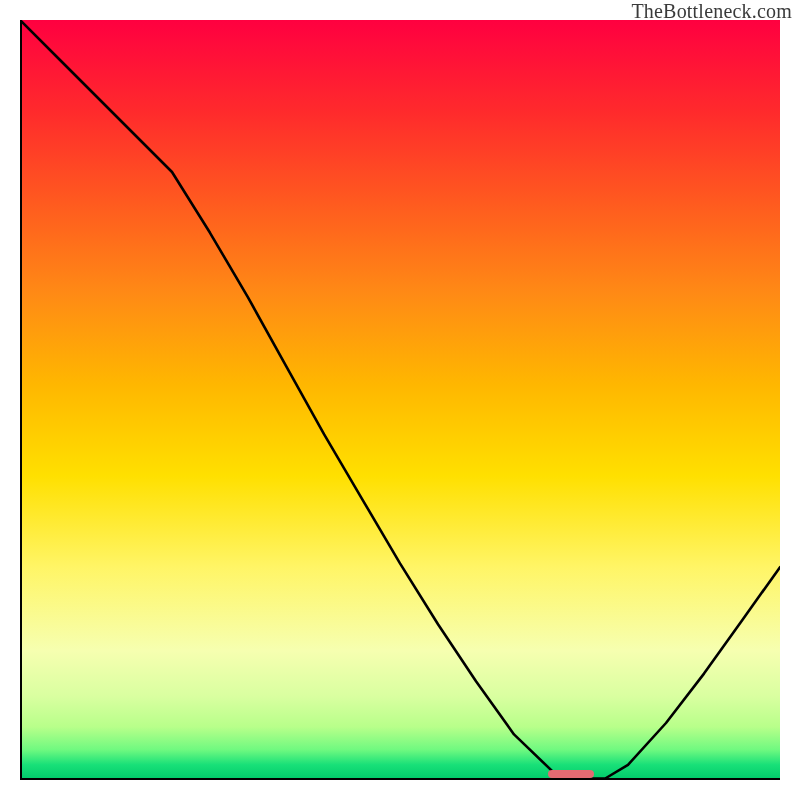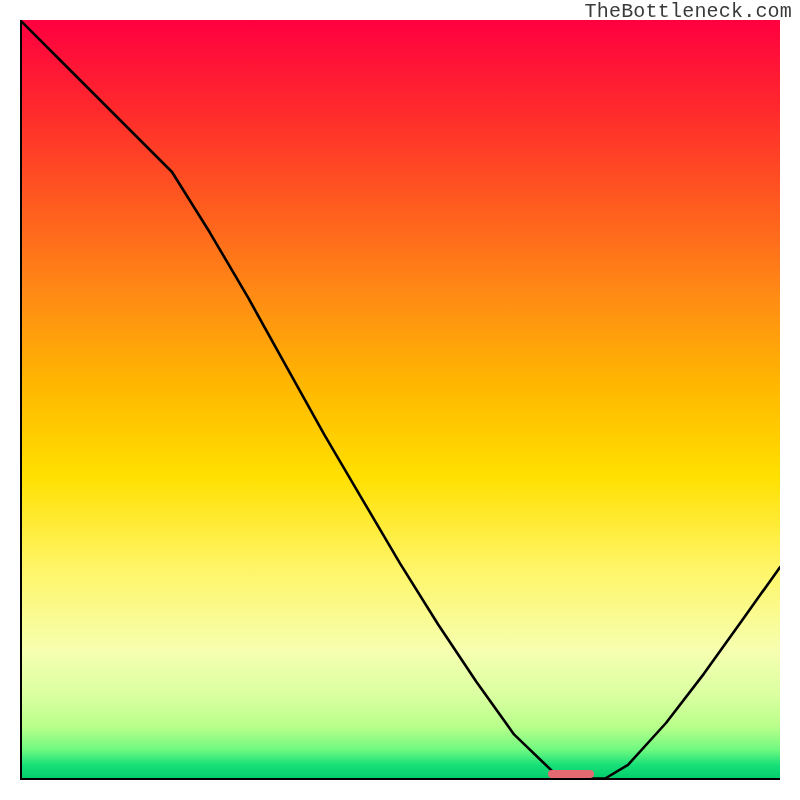--- a/index.html
+++ b/index.html
@@ -65,21 +65,21 @@
   .annotation-pill {
     position: absolute;
     height: 8px;
     border-radius: 6px;
     background: #e36a72;
   }
   .watermark {
     position: absolute;
     top: 0;
     right: 8px;
-    font-family: Liberation Mono, monospace;
+    font-family: Liberation Serif, serif;
     font-size: 20px;
     letter-spacing: 0.2px;
     color: #3a3a3a;
     user-select: none;
   }
 </style>
 </head>
 <body>
 
 <div class="chart-wrap">

